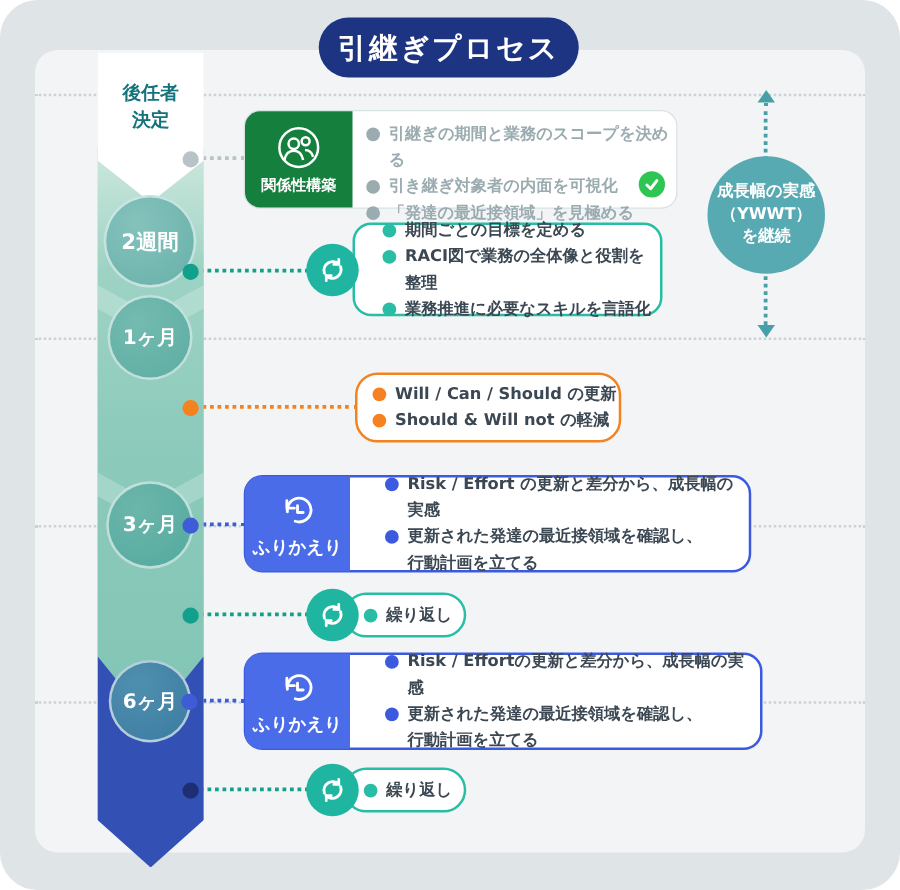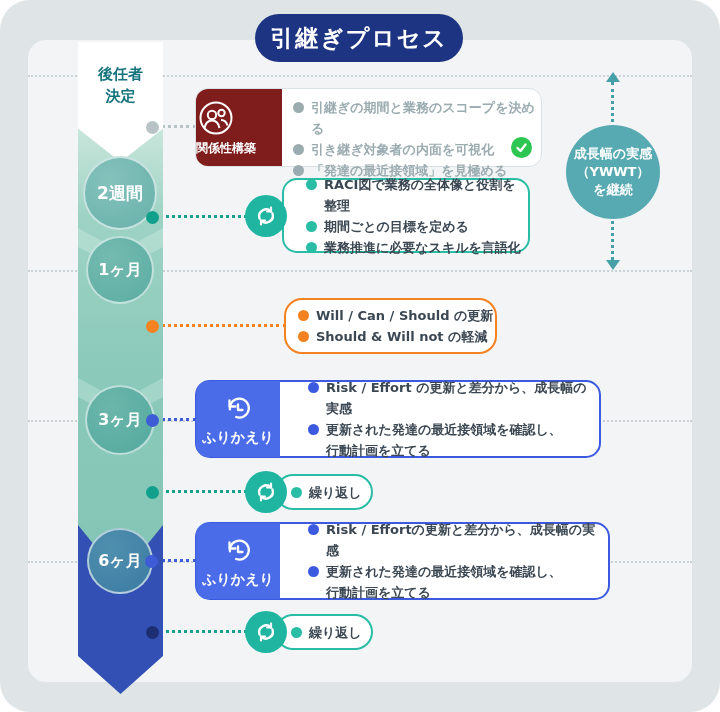--- a/index.html
+++ b/index.html
@@ -44,22 +44,22 @@
 
   
   .bullets { list-style:none; }
   .bullets li { display:flex; align-items:flex-start; gap:7px; font-size:13px; line-height:21px; font-weight:600; color:#3b4752; }
   .bullets li::before { content:""; flex:0 0 auto; width:11px; height:11px; border-radius:50%; margin-top:5px; background:#888; }
   .bullets li span { white-space:pre-line; }
 
   
   .box1 { position:absolute; left:195px; top:88px; width:347px; height:79px; background:#ffffff;
     border:1px solid #d9e2e4; border-radius:13px; display:flex; z-index:5; }
-  .box1-left { flex:0 0 86px; background:#7f1d1d; border-radius:12px 0 0 12px; display:flex; flex-direction:column;
-    align-items:flex-start; justify-content:center; gap:2px; }
+  .box1-left { flex:0 0 86px; background:#15803d; border-radius:12px 0 0 12px; display:flex; flex-direction:column;
+    align-items:center; justify-content:center; gap:2px; }
   .box1-left .lbl { color:#ffffff; font-weight:700; font-size:12px; }
   .box1-body { flex:1; padding:8px 6px 6px 11px; position:relative; }
   .box1 .bullets li { color:#9bacb1; font-weight:600; }
   .box1 .bullets li::before { background:#9bacb1; }
   .check { position:absolute; right:9px; bottom:8px; width:21px; height:21px; border-radius:50%; background:#2dc653;
     display:flex; align-items:center; justify-content:center; }
 
   
   .box2 { position:absolute; left:282px; top:178px; width:248px; height:75px; background:#ffffff;
     border:2px solid #2abda5; border-radius:15px; display:flex; align-items:center; padding-left:22px; z-index:5; }
@@ -198,24 +198,24 @@
     <svg width="26" height="26" viewBox="0 0 26 26" fill="none" stroke="#ffffff" stroke-width="2.4" stroke-linecap="round">
       <path d="M6.5 15.5a7 7 0 0 1 11.5-7.2"></path>
         <path d="M18 4.5v4h-4" stroke-width="2.2"></path>
       <path d="M19.5 10.5a7 7 0 0 1-11.5 7.2"></path>
         <path d="M8 21.5v-4h4" stroke-width="2.2"></path>
     </svg>
   </div>
   <div class="box2">
     <ul class="bullets">
       <li>
+          <span>期間ごとの目標を定める</span>
+        </li>
+      <li>
           <span>RACI図で業務の全体像と役割を整理</span>
-        </li>
-      <li>
-          <span>期間ごとの目標を定める</span>
         </li>
       <li>
           <span>業務推進に必要なスキルを言語化</span>
         </li>
     </ul>
   </div>
 
   <div class="box3">
     <ul class="bullets">
       <li>

